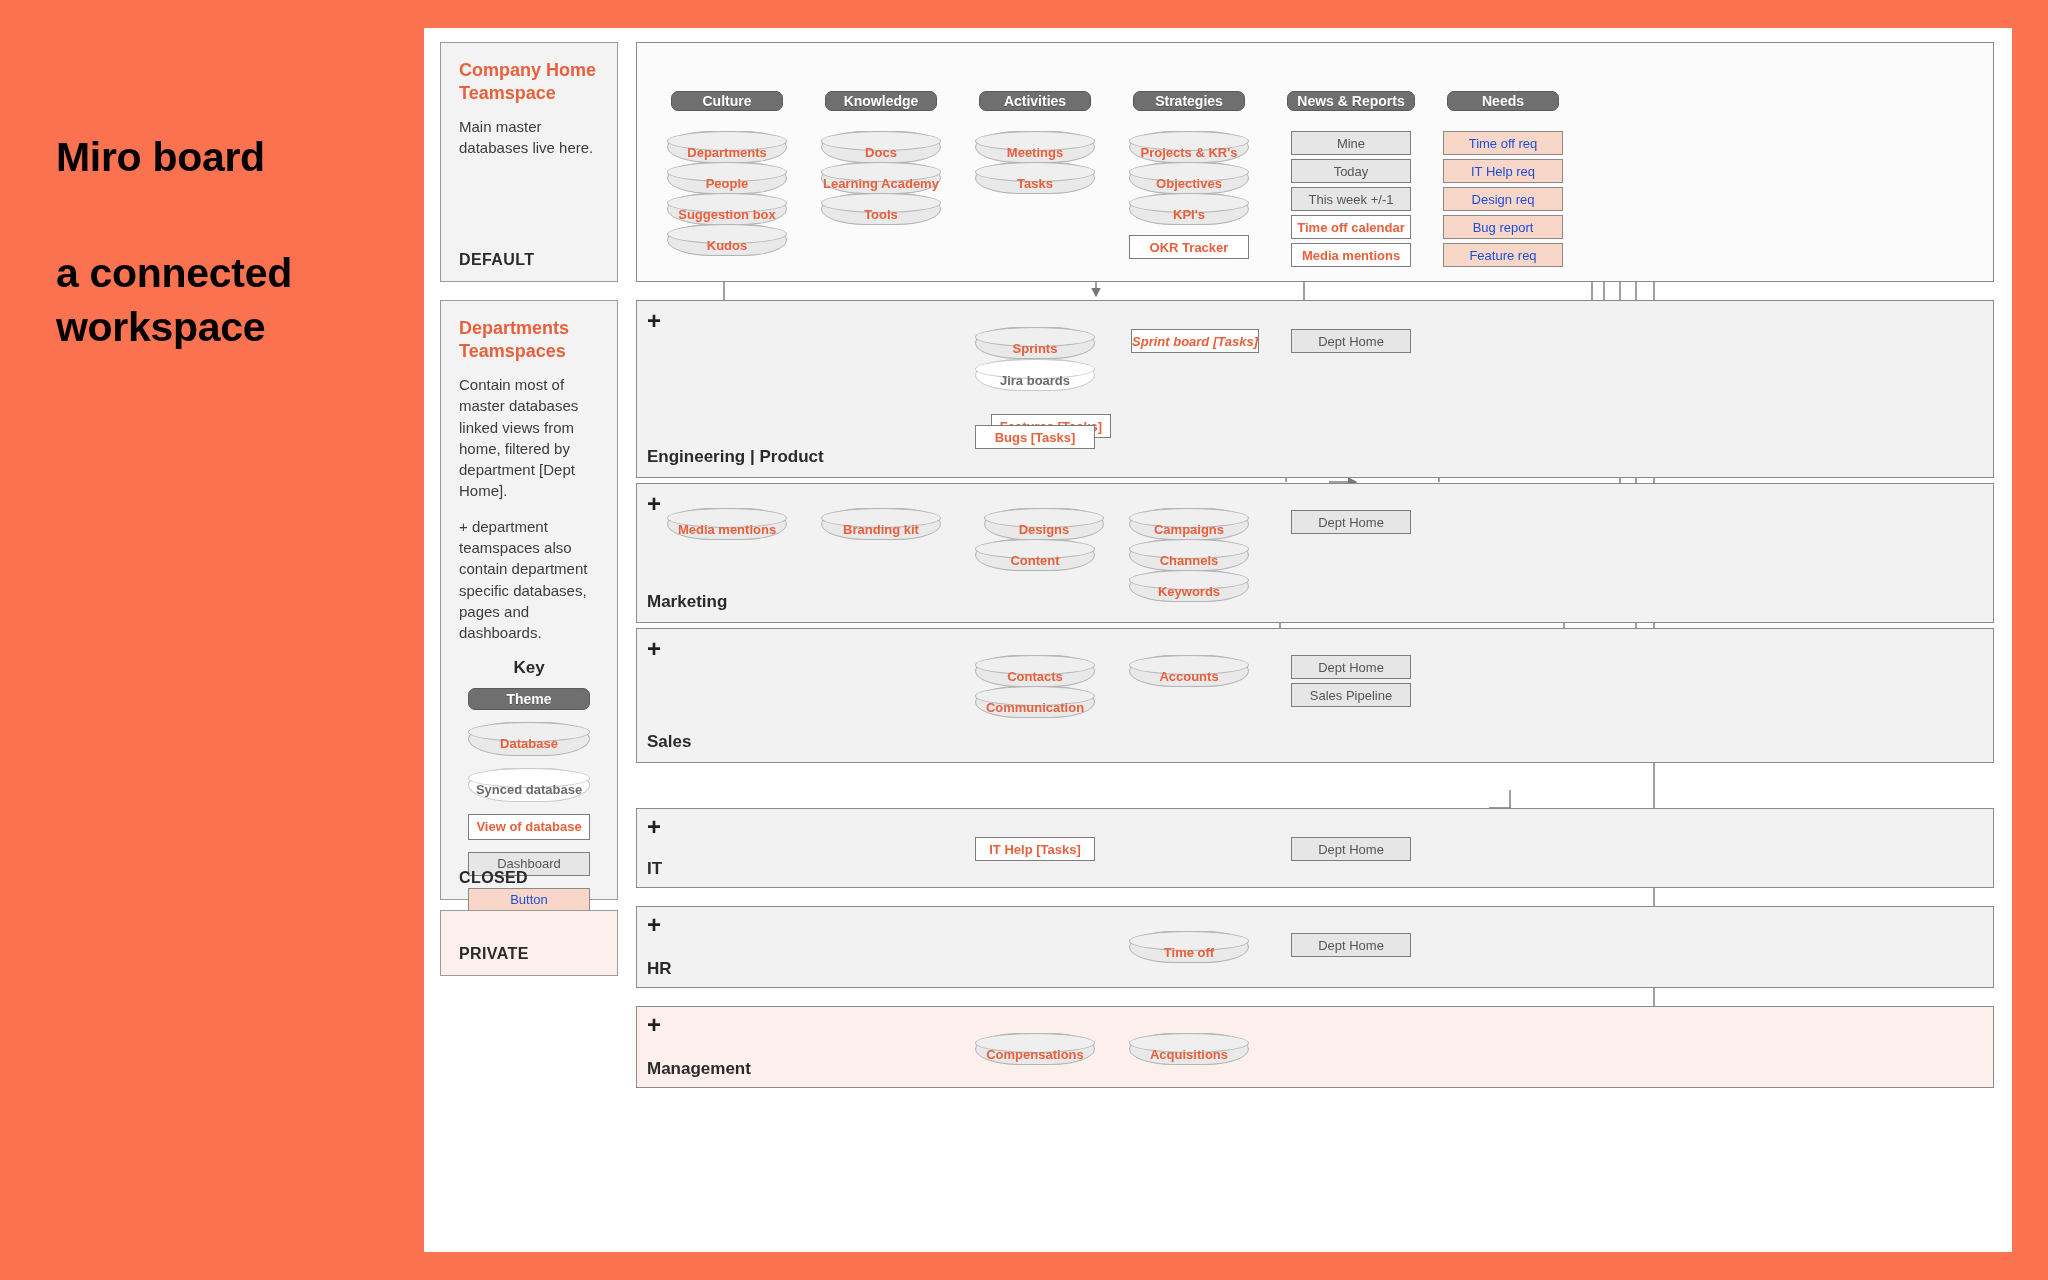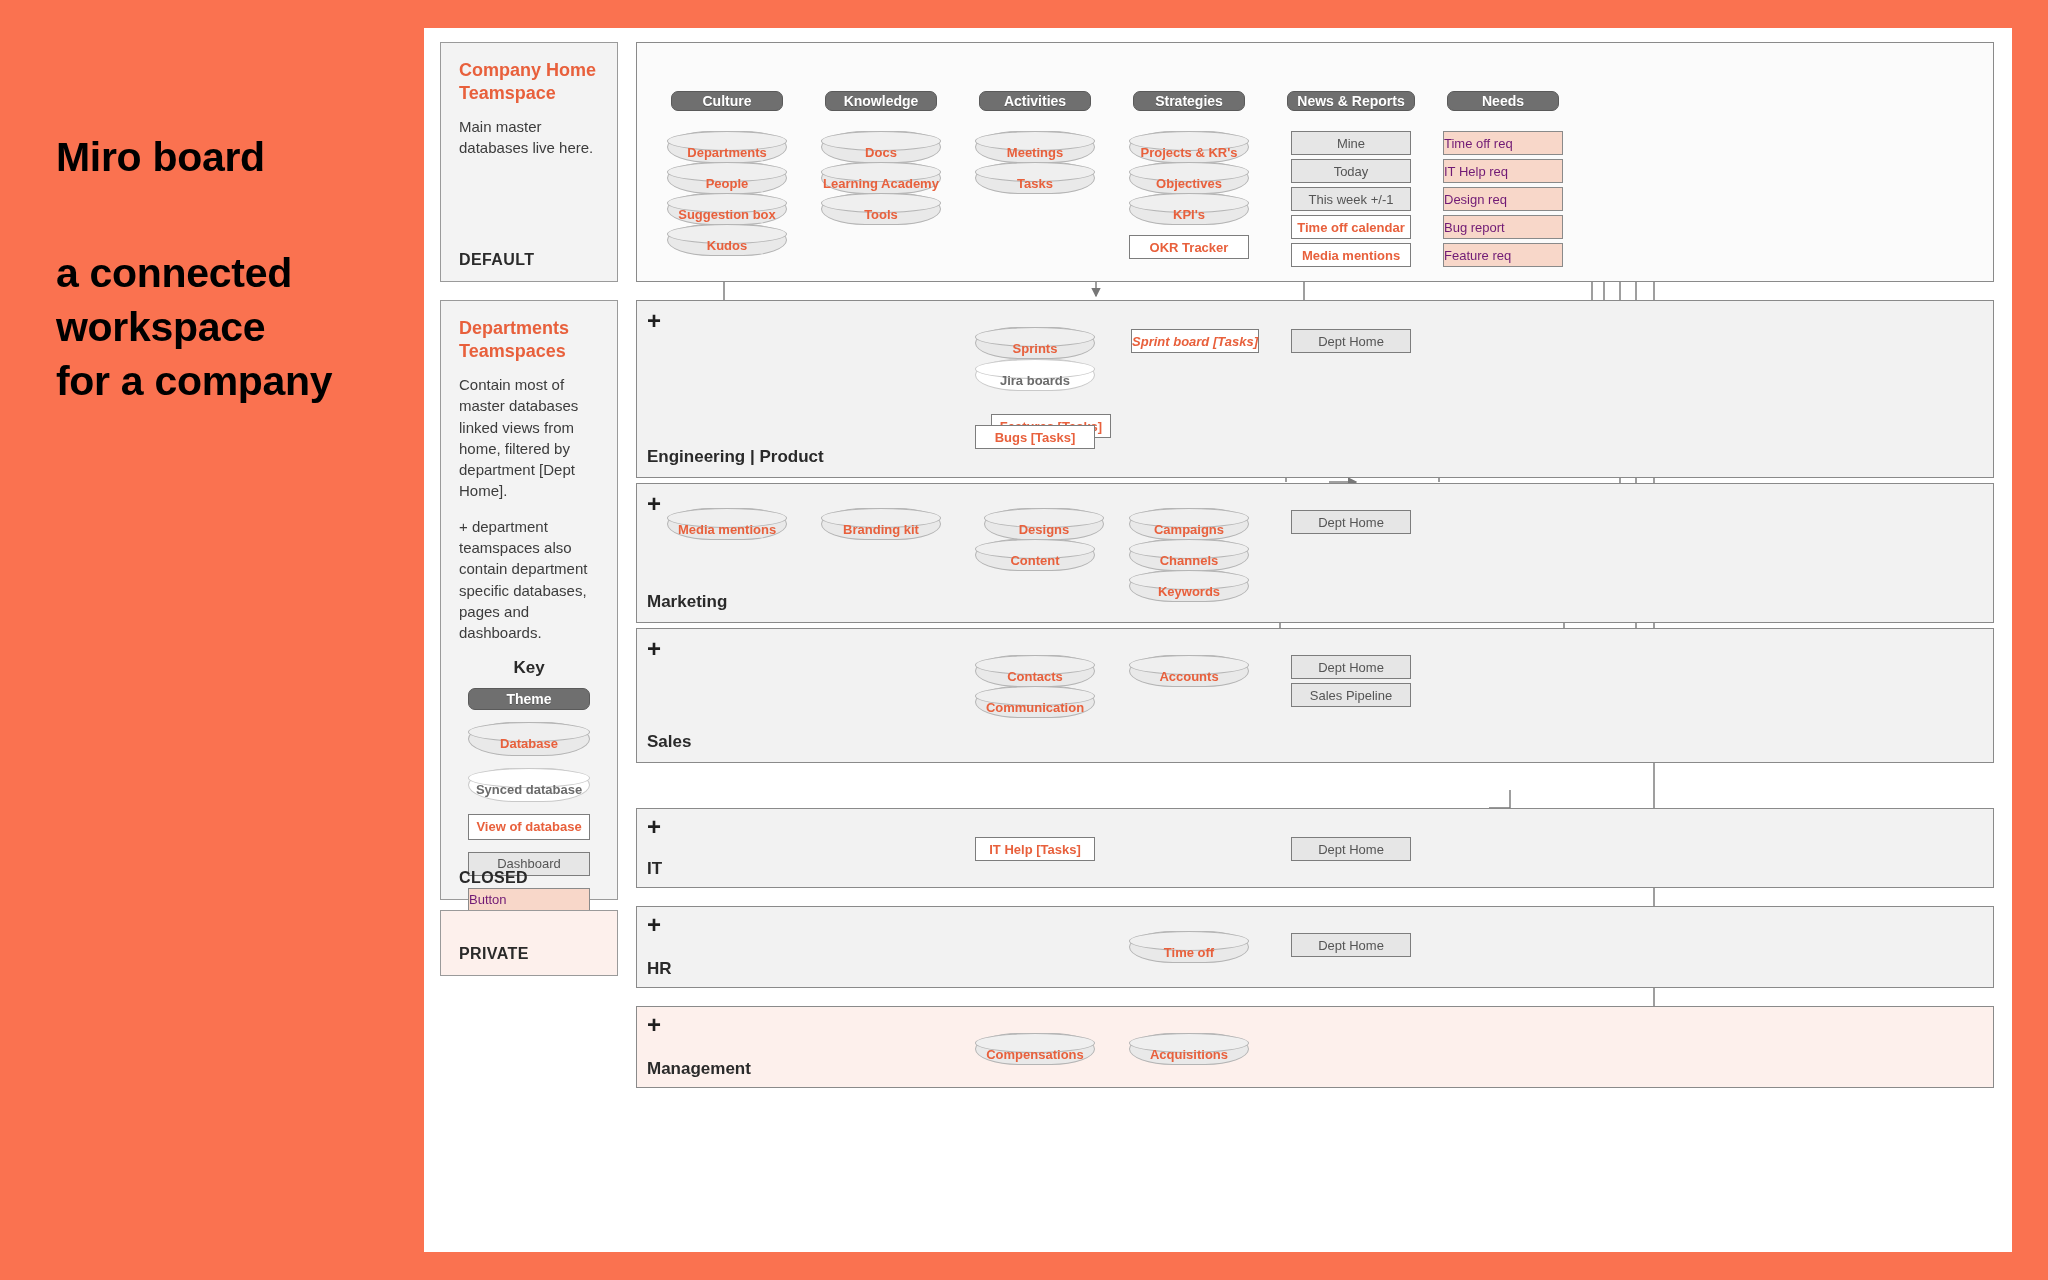--- a/index.html
+++ b/index.html
@@ -103,22 +103,22 @@
   }
   
   .dash{
     background:#e6e6e6;border:1px solid #7d7d7d;box-sizing:border-box;
     color:#555555;font-size:13px;
     display:flex;align-items:center;justify-content:center;
   }
   
   .btn{
     background:#f8d7c9;border:1px solid #8a8a8a;box-sizing:border-box;
-    color:#701a75;font-size:13px;
-    display:flex;align-items:center;justify-content:flex-start;
+    color:#1d4ed8;font-size:13px;
+    display:flex;align-items:center;justify-content:center;
   }
 
   .row-label{
     position:absolute;font-size:17px;font-weight:bold;color:#2a2a2a;
   }
   .plus{
     position:absolute;font-size:24px;font-weight:bold;color:#1f1f1f;
     line-height:1;
   }
 
@@ -130,21 +130,20 @@
   .col-head{position:absolute;}
 </style>
 </head>
 <body>
 
 <div id="left-title">
   <div class="t1">Miro board</div>
   <div class="t2">
     <div>a connected</div>
     <div>workspace</div>
-    <div>for a company</div>
   </div>
 </div>
 
 <div id="board">
 
   <svg id="wires" viewBox="0 0 1588 1224">
     <defs>
       <marker id="ar" markerWidth="7" markerHeight="7" refX="6" refY="3.5" orient="auto">
         <polygon points="0 0, 7 3.5, 0 7"></polygon>
       </marker>

